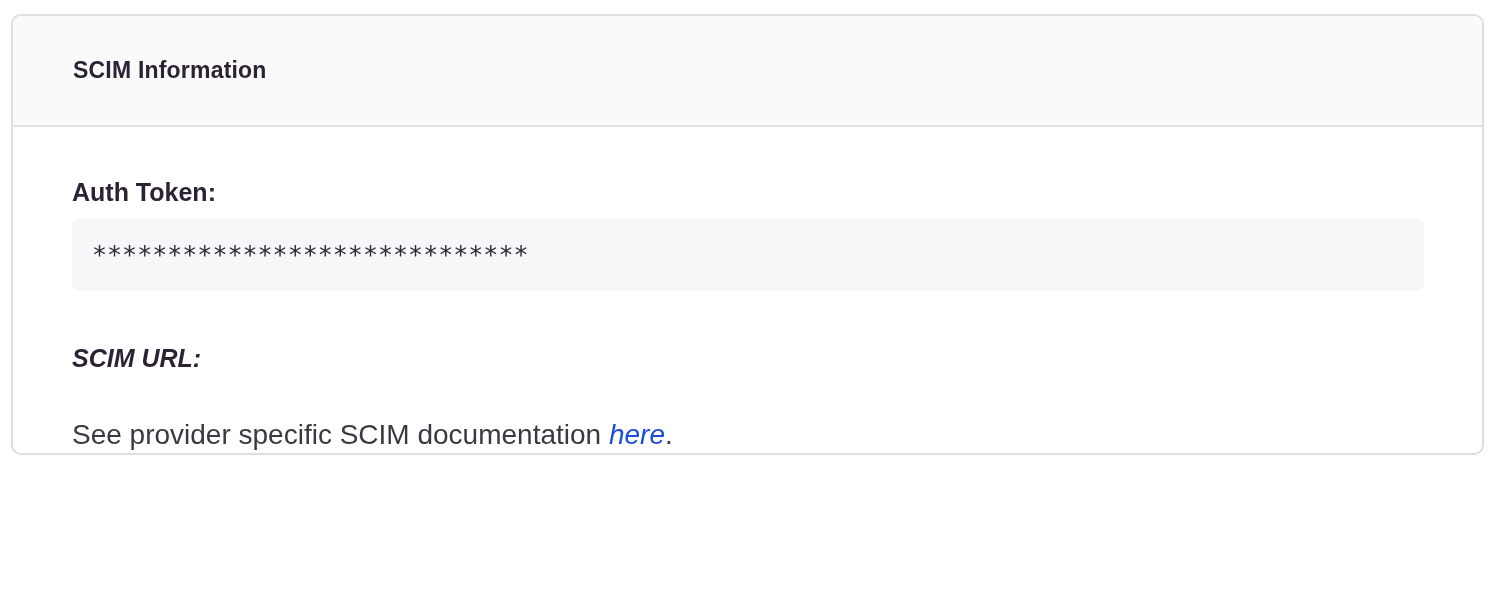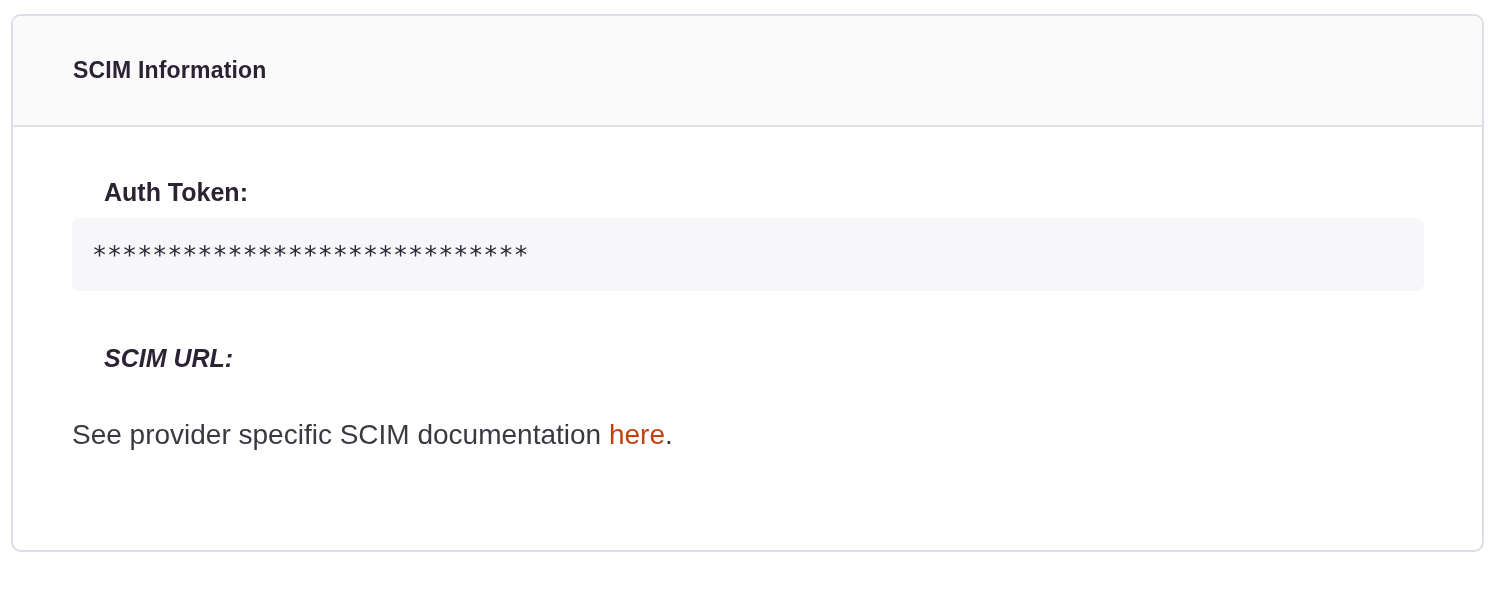--- a/index.html
+++ b/index.html
@@ -5,21 +5,21 @@
   * { margin: 0; padding: 0; box-sizing: border-box; }
   html, body {
     width: 1504px; height: 598px;
     background: #ffffff;
     font-family: "Liberation Sans", sans-serif;
     overflow: hidden;
   }
   .card {
     position: absolute;
     left: 11px; top: 14px;
-    width: 1473px; height: 538px;
+    width: 1473px; height: 441px;
     background: #ffffff;
     border: 2px solid #dfdce5;
     border-radius: 10px;
     overflow: hidden;
   }
   .card-header {
     height: 111px;
     background: #fafafb;
     border-bottom: 2px solid #e3e0e8;
     display: flex;
@@ -34,21 +34,20 @@
   }
   .card-body {
     padding: 50px 58px 0 59px;
   }
   .field-label {
     font-size: 25px;
     font-weight: bold;
     color: #2b2233;
     line-height: 30px;
     margin-bottom: 11px;
-    margin-left: 32px;
   }
   .field-value {
     height: 73px;
     background: #f7f7f9;
     border-radius: 8px;
     display: flex;
     align-items: center;
     padding: 0 20px;
   }
   .field-value code {
@@ -58,23 +57,24 @@
     white-space: pre;
   }
   .group-url { margin-top: 52px; font-style: italic; }
   .footer-note {
     margin-top: 45px;
     font-size: 28px;
     line-height: 34px;
     color: #3c3842;
   }
   .footer-note a {
-    color: #c2410c;
+    color: #1d4ed8;
     text-decoration: none;
     cursor: pointer;
+    font-style: italic;
   }
 </style>
 </head>
 <body>
 
 <div class="card">
 
   <div class="card-header">
     <span class="panel-title">SCIM Information</span>
   </div>

